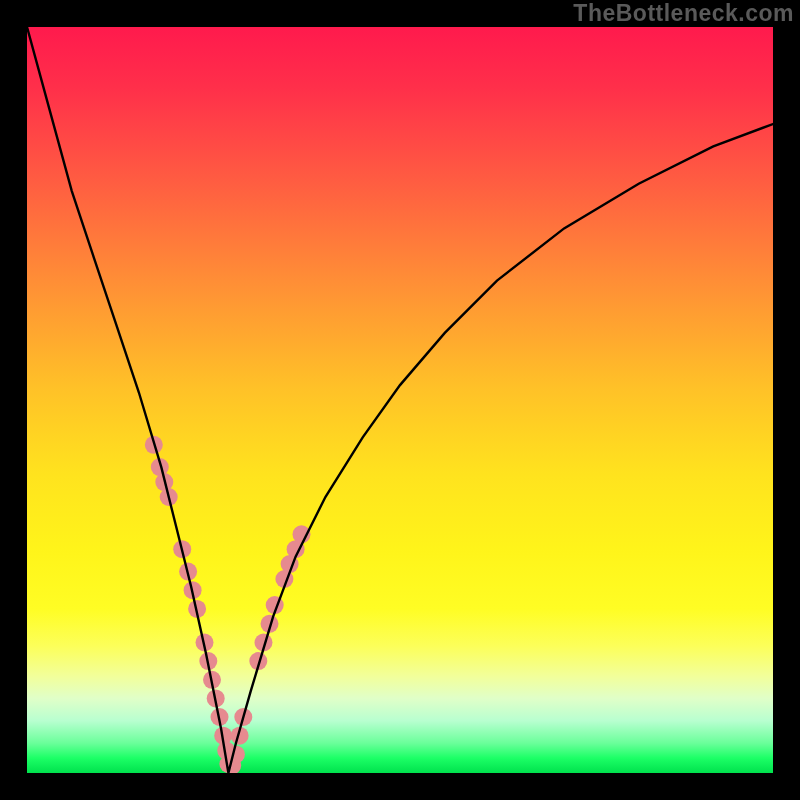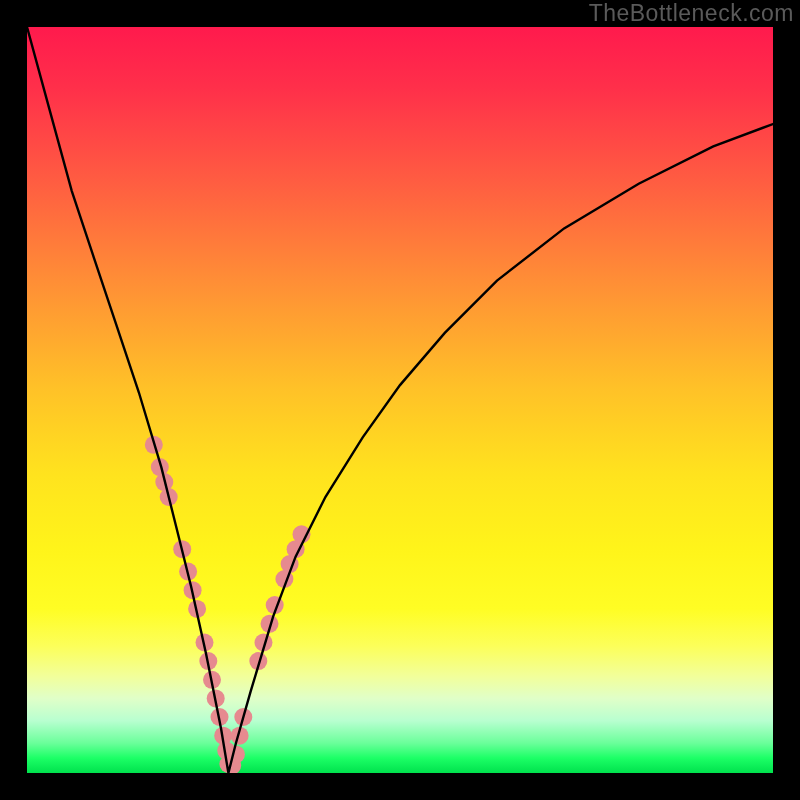--- a/index.html
+++ b/index.html
@@ -49,21 +49,21 @@
       #00e24d 100%
     );
   }
   .watermark {
     position: absolute;
     top: 0;
     right: 6px;
     color: #5a5a5a;
     font-size: 23px;
     letter-spacing: 0.5px;
-    font-weight: 400;
+    font-weight: 700;
     user-select: none;
     text-align: center;
   }
   svg.curve {
     position: absolute;
     left: 0;
     top: 0;
     width: 100%;
     height: 100%;
   }

